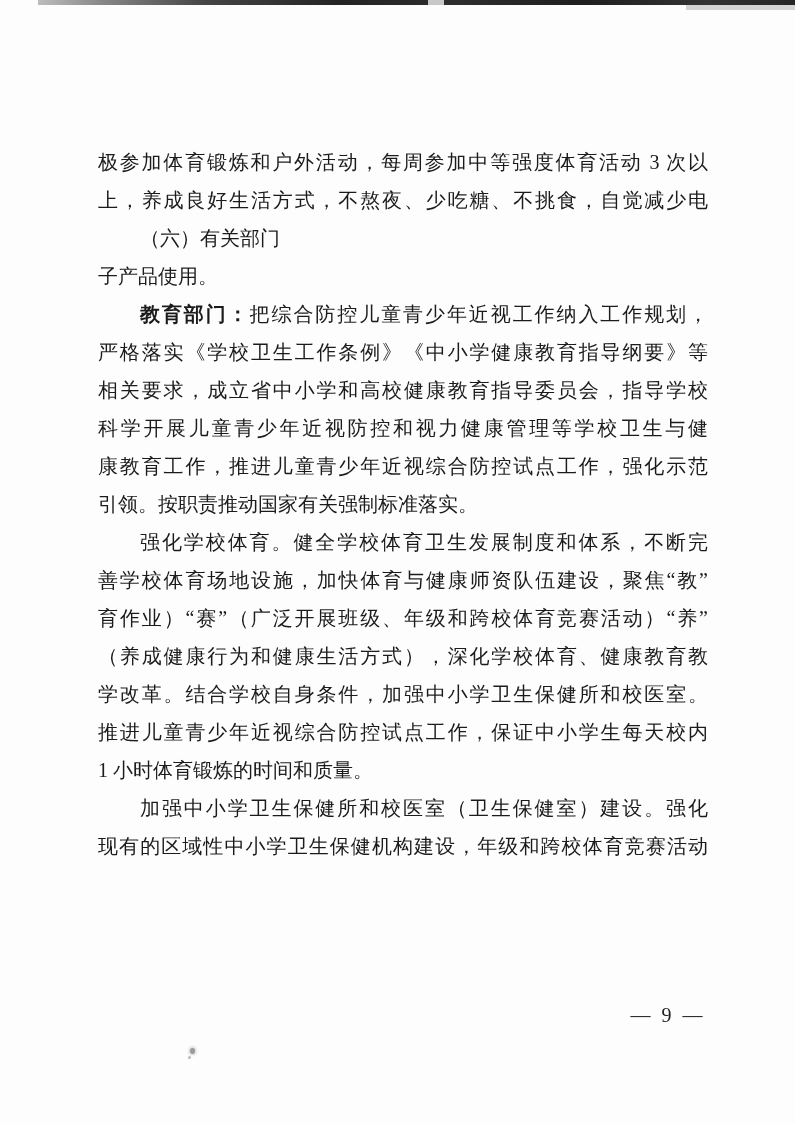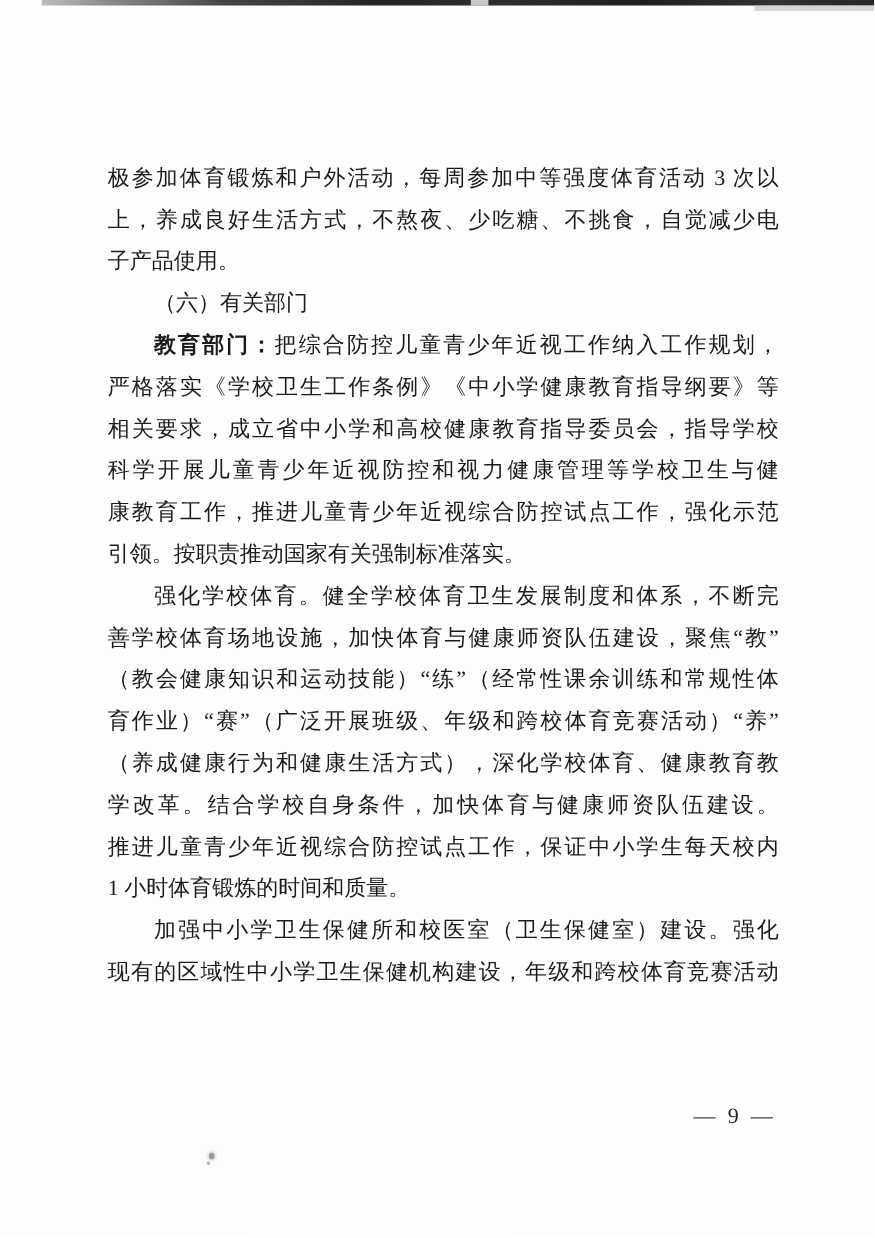--- a/index.html
+++ b/index.html
@@ -109,34 +109,33 @@
 
 <div class="page">
 
   <div class="scan-band"></div>
   <div class="scan-band-notch"></div>
   <div class="scan-band-smudge"></div>
 
   <div class="textblock">
     <div class="line">极参加体育锻炼和户外活动，每周参加中等强度体育活动 3 次以</div>
     <div class="line">上，养成良好生活方式，不熬夜、少吃糖、不挑食，自觉减少电</div>
+    <div class="line short indent">（六）有关部门</div>
     <div class="line short">子产品使用。</div>
-    <div class="line short indent">（六）有关部门</div>
     <div class="line indent"><span class="bold">教育部门：</span><span>把综合防控儿童青少年近视工作纳入工作规划，</span></div>
     <div class="line">严格落实《学校卫生工作条例》《中小学健康教育指导纲要》等</div>
     <div class="line">相关要求，成立省中小学和高校健康教育指导委员会，指导学校</div>
     <div class="line">科学开展儿童青少年近视防控和视力健康管理等学校卫生与健</div>
     <div class="line">康教育工作，推进儿童青少年近视综合防控试点工作，强化示范</div>
     <div class="line short">引领。按职责推动国家有关强制标准落实。</div>
     <div class="line indent">强化学校体育。健全学校体育卫生发展制度和体系，不断完</div>
     <div class="line">善学校体育场地设施，加快体育与健康师资队伍建设，聚焦“教”</div>
-    <div class="line">（教会健康知识和运动技能）“练”（经常性课余训练和常规性体</div>
     <div class="line">育作业）“赛”（广泛开展班级、年级和跨校体育竞赛活动）“养”</div>
     <div class="line">（养成健康行为和健康生活方式），深化学校体育、健康教育教</div>
-    <div class="line">学改革。结合学校自身条件，加快体育与健康师资队伍建设。</div>
+    <div class="line">学改革。结合学校自身条件，加强中小学卫生保健所和校医室。</div>
     <div class="line">推进儿童青少年近视综合防控试点工作，保证中小学生每天校内</div>
     <div class="line short">1 小时体育锻炼的时间和质量。</div>
     <div class="line indent">加强中小学卫生保健所和校医室（卫生保健室）建设。强化</div>
     <div class="line">现有的区域性中小学卫生保健机构建设，年级和跨校体育竞赛活动</div>
   </div>
 
   <div class="pagenum">— 9 —</div>
 
   <div class="scan-speck"></div>
   <div class="scan-speck-2"></div>

